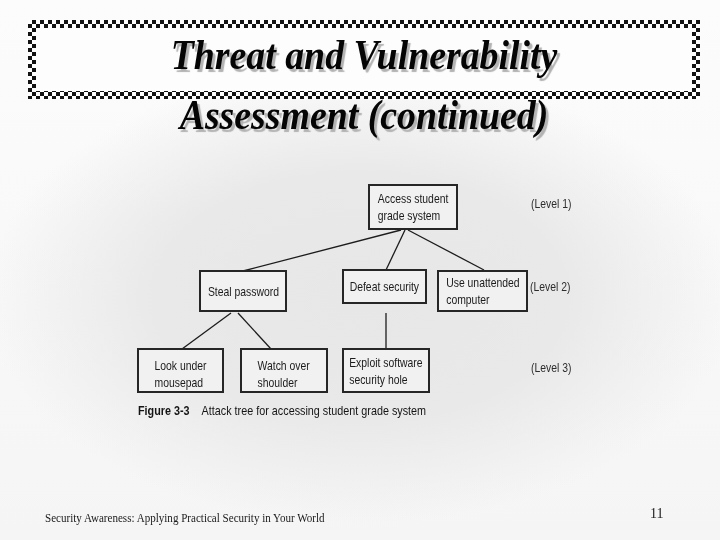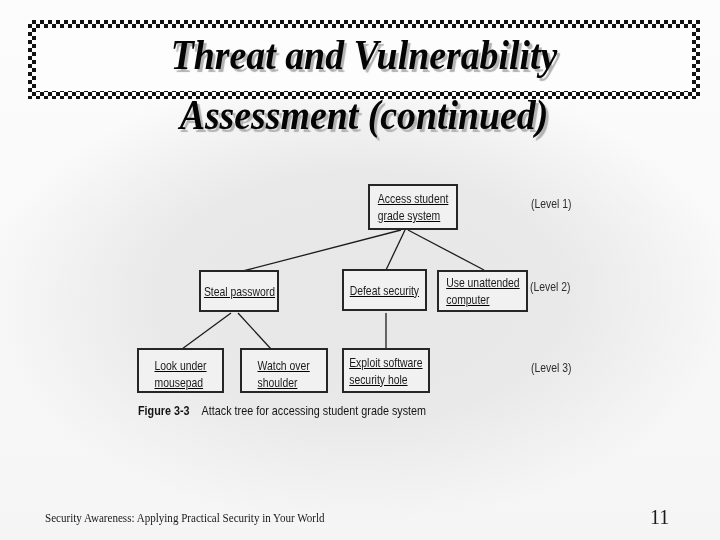--- a/index.html
+++ b/index.html
@@ -31,21 +31,21 @@
   .slide-title span { display:block; white-space:nowrap; }
 
   
   .figure { position:absolute; inset:0; z-index:1; }
   .connectors { position:absolute; left:0; top:0; pointer-events:none; }
   .connectors line { stroke:#1c1c1c; stroke-width:1.3; }
 
   .node {
     position:absolute; box-sizing:border-box;
     background:#f1f1f1; border:2px solid #262626;
-    display:flex; align-items:center; justify-content:center;text-decoration:underline;
+    display:flex; align-items:center; justify-content:center;
   }
   .node-text {
     font-size:13px; line-height:17px; color:#1b1b1b;
     transform:scaleX(0.8); transform-origin:50% 50%;
     text-align:left;
   }
   .node-text span { display:block; white-space:nowrap; }
 
   .level-label {
     position:absolute; font-size:13px; color:#2d2d2d; white-space:nowrap;
@@ -60,21 +60,21 @@
   .caption-label { font-weight:bold; margin-right:15px; }
 
   
   .footer-text {
     position:absolute; left:45px; top:510px; white-space:nowrap;
     font-family:"Liberation Serif", serif; font-size:13px; color:#1a1a1a;
     transform:scaleX(0.85); transform-origin:0 50%;
   }
   .page-number {
     position:absolute; left:650px; top:506px;
-    font-family:"Liberation Serif", serif; font-size:20px; color:#1a1a1a;
+    font-family:"Liberation Serif", serif; font-size:14px; color:#1a1a1a;
   }
 </style>
 </head>
 <body>
 
 <div class="slide">
 
   <div class="title-frame">
     <div class="title-frame-inner"></div>
   </div>
@@ -95,28 +95,28 @@
       <line x1="386" y1="313" x2="386" y2="349"></line>
     </svg>
 
     <div class="node" style="left:368px; top:184px; width:90px; height:46px;">
       <div class="node-text">
         <span>Access student</span>
         <span>grade system</span>
       </div>
     </div>
 
-    <div class="node" style="left:199px; top:270px; width:80px; height:42px;">
+    <div class="node" style="left:199px; top:270px; width:88px; height:42px;">
       <div class="node-text">
         <span>Steal password</span>
         <span></span>
       </div>
     </div>
 
-    <div class="node" style="left:342px; top:269px; width:85px; height:42px;">
+    <div class="node" style="left:342px; top:269px; width:85px; height:35px;">
       <div class="node-text">
         <span>Defeat security</span>
         <span></span>
       </div>
     </div>
 
     <div class="node" style="left:437px; top:270px; width:91px; height:42px;align-items:center;">
       <div class="node-text">
         <span>Use unattended</span>
         <span>computer</span>

